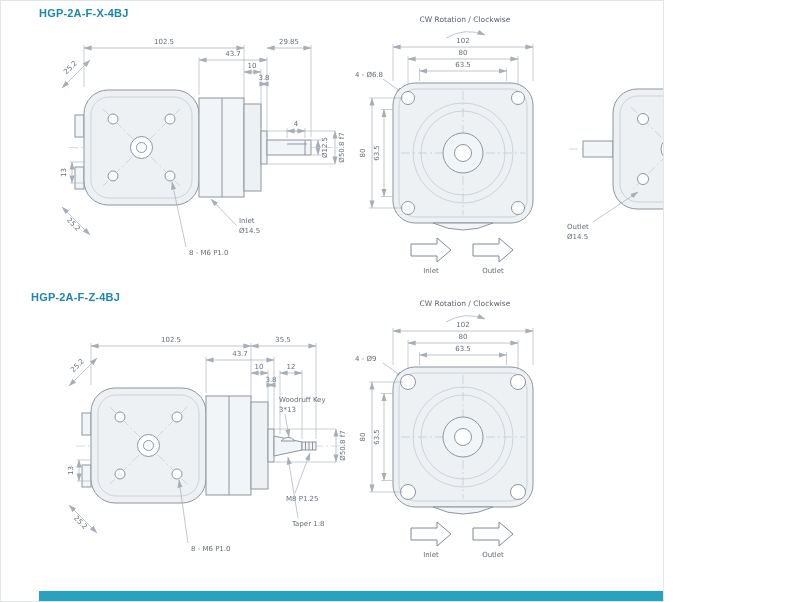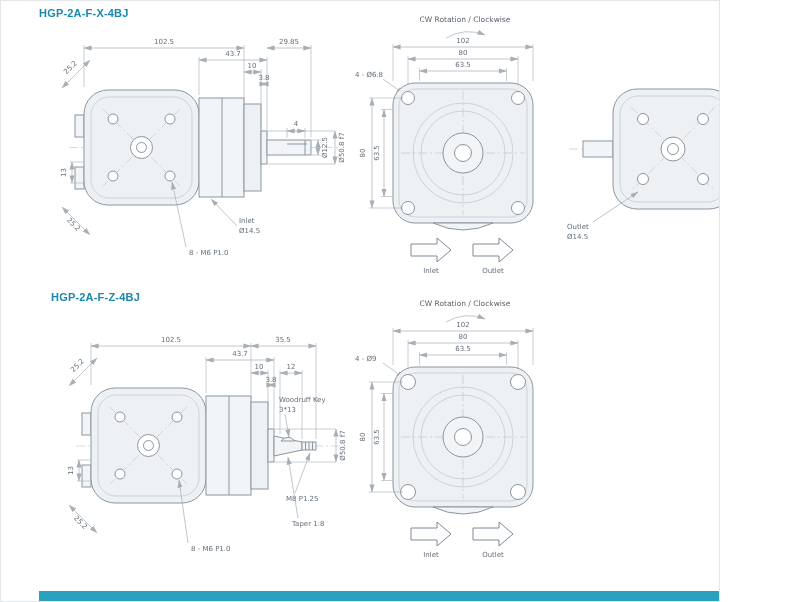--- a/index.html
+++ b/index.html
@@ -1,18 +1,18 @@
 <!DOCTYPE html>
 <html><head>
 <meta charset="utf-8">
 <style>
   * { margin:0; padding:0; box-sizing:border-box; }
   html,body { background:#ffffff; }
   body { font-family:"DejaVu Sans", sans-serif; }
-  .page { position:relative; width:720px; height:602px; background:#ffffff; border:1px solid #e3e6e9; overflow:hidden; }
+  .page { position:relative; width:664px; height:602px; background:#ffffff; border:1px solid #e3e6e9; overflow:hidden; }
   .title { position:absolute; font-size:11px; font-weight:bold; color:#1b87ab; letter-spacing:.2px; font-family:"Liberation Sans", sans-serif; }
   svg.view { position:absolute; overflow:visible; }
   .part  { fill:#f2f5f7; stroke:#8b95a0; stroke-width:1; }
   .part2 { fill:#edf1f4; stroke:#8b95a0; stroke-width:1; }
   .thin  { fill:none; stroke:#b6bec6; stroke-width:.6; }
   .ln    { stroke:#8b95a0; stroke-width:1; fill:none; }
   .hole  { fill:#ffffff; stroke:#8b95a0; stroke-width:1; }
   .cl    { stroke:#b9c1c9; stroke-width:.6; stroke-dasharray:9 3 2 3; fill:none; }
   .ext   { stroke:#a6aeb7; stroke-width:.6; }
   .dimline { stroke:#a6aeb7; stroke-width:.7; fill:none; marker-start:url(#ar); marker-end:url(#ar); }
@@ -179,21 +179,21 @@
     <circle class="hole" cx="140" cy="102" r="5.5"></circle>
     <circle class="hole" cx="110" cy="72" r="12"></circle>
     <circle class="hole" cx="110" cy="72" r="5.5"></circle>
     <rect class="part" x="170" y="34" width="10" height="20"></rect>
     <rect class="part" x="170" y="90" width="10" height="20"></rect>
     <line class="ldr" x1="30" y1="145" x2="75" y2="115"></line>
     <text class="lbl" x="4" y="152">Outlet</text>
     <text class="lbl" x="4" y="162">Ø14.5</text>
   </svg>
 
-  <div class="title" style="left:50px; top:290px">HGP-2A-F-Z-4BJ</div>
+  <div class="title" style="left:30px; top:290px">HGP-2A-F-Z-4BJ</div>
 
   <svg class="view" style="left:35px; top:302px" width="320" height="275" viewBox="0 0 320 275">
     <line class="cl" x1="40" y1="143" x2="310" y2="143"></line>
     <rect class="part" x="46" y="110" width="9" height="22"></rect>
     <rect class="part" x="46" y="162" width="9" height="22"></rect>
     <rect class="part2" x="55" y="85" width="115" height="115" rx="24"></rect>
     <rect class="thin" x="62" y="92" width="101" height="101" rx="18"></rect>
     <line class="cl" x1="74" y1="104" x2="151" y2="181"></line>
     <line class="cl" x1="151" y1="104" x2="74" y2="181"></line>
     <circle class="hole" cx="84" cy="114" r="5"></circle>

